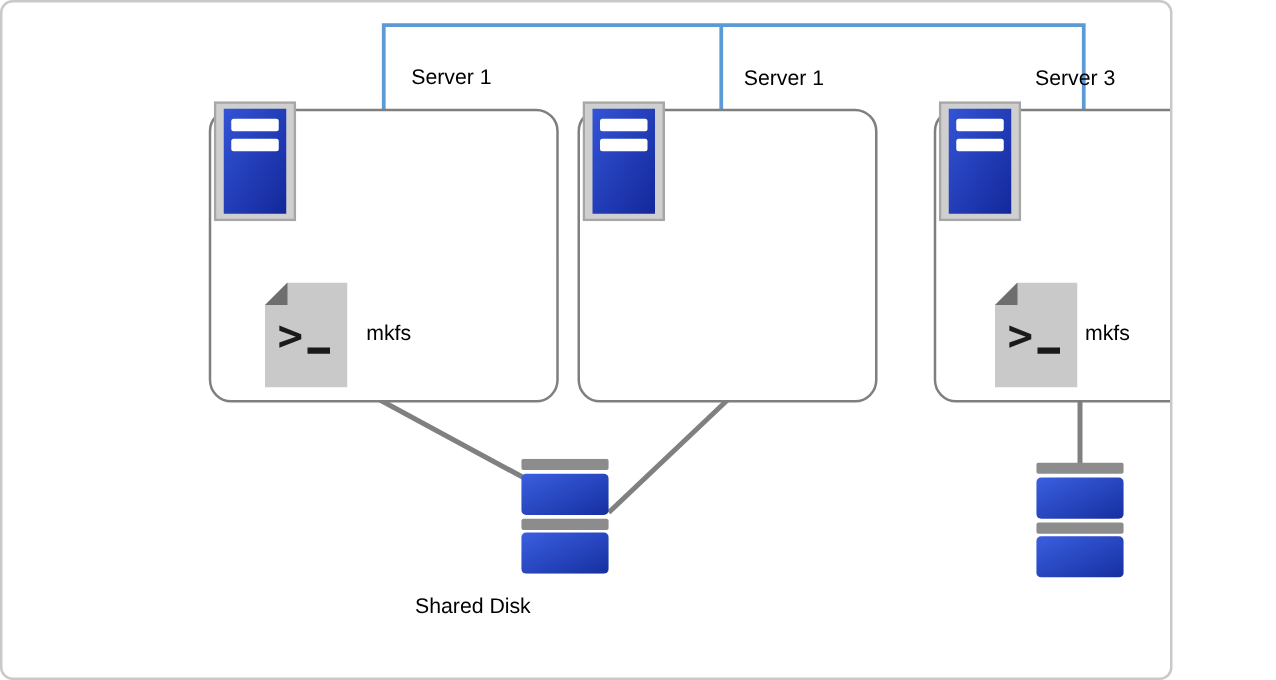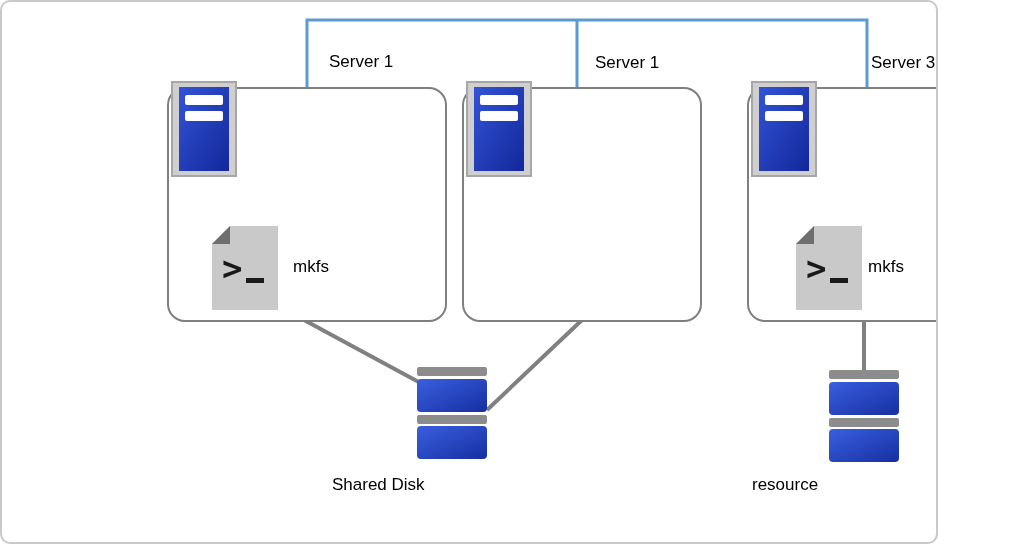--- a/index.html
+++ b/index.html
@@ -68,21 +68,21 @@
   <svg class="connectors" width="1021" height="544">
     <polyline class="blue" points="305,86 305,18 865,18 865,86"></polyline>
     <line class="blue" x1="575" y1="18" x2="575" y2="86"></line>
     <line class="gray" x1="302" y1="318" x2="437" y2="391"></line>
     <line class="gray" x1="580" y1="318" x2="485" y2="408"></line>
     <line class="gray" x1="862" y1="318" x2="862" y2="372"></line>
   </svg>
 
   <div class="label" style="left:327px;top:50px">Server 1</div>
   <div class="label" style="left:593px;top:51px">Server 1</div>
-  <div class="label" style="left:869px;top:51px">Server 3</div>
+  <div class="label" style="left:826px;top:51px">Server 3</div>
 
   <div class="server-box" style="left:165px;top:85px;width:280px;height:235px"></div>
   <div class="server-box" style="left:460px;top:85px;width:240px;height:235px"></div>
   <div class="server-box" style="left:745px;top:85px;width:240px;height:235px"></div>
 
   <div class="icon-wrap" style="left:169px;top:79px">
     <svg width="66" height="96" viewBox="0 0 66 96">
       <rect x="1" y="1" width="64" height="94" fill="#cfcfcf" stroke="#a6a6a6" stroke-width="2"></rect>
       <rect x="8" y="6" width="50" height="84" fill="url(#gradServer)"></rect>
       <rect x="14" y="14" width="38" height="10" rx="2" fill="#ffffff"></rect>
@@ -141,16 +141,15 @@
       <rect x="0" y="12" width="70" height="33" rx="4" fill="url(#gradDisk)"></rect>
       <rect x="0" y="48" width="70" height="9" rx="2" fill="#8c8c8c"></rect>
       <rect x="0" y="59" width="70" height="33" rx="4" fill="url(#gradDisk)"></rect>
     </svg>
   </div>
 
   <div class="center-label" style="left:330px;top:470px;width:242px">
     <div>Shared Disk</div>
   </div>
   <div class="center-label" style="left:750px;top:470px;width:226px">
-    <div>resource</div>
   </div>
 
 </div>
 
 </body></html>

